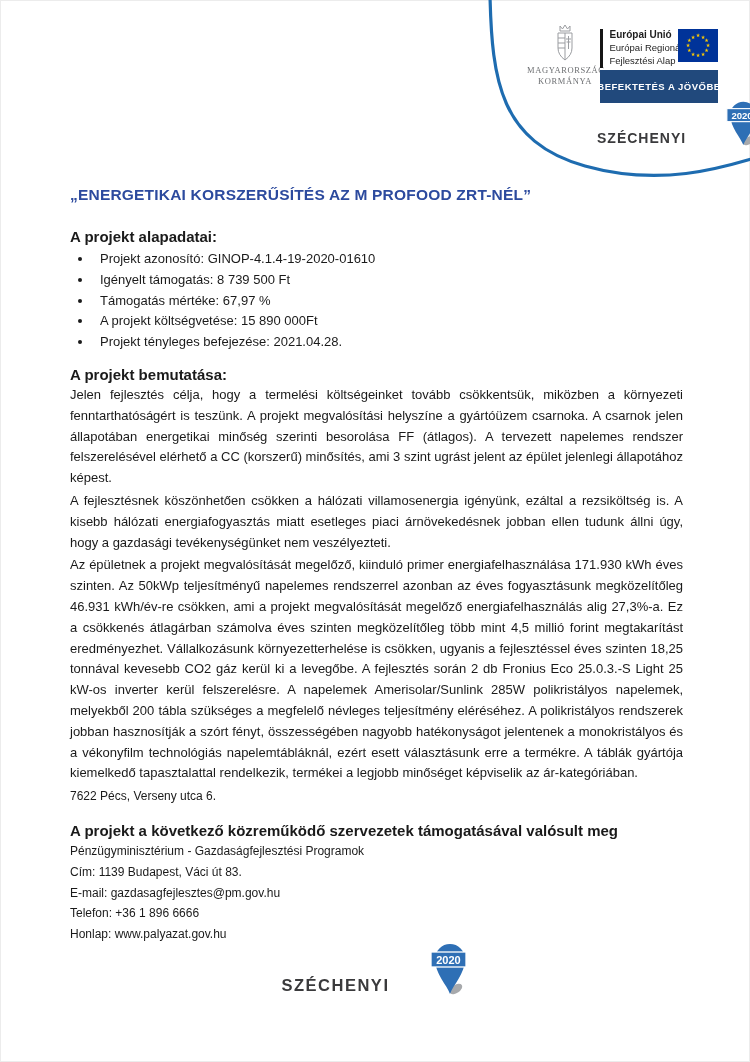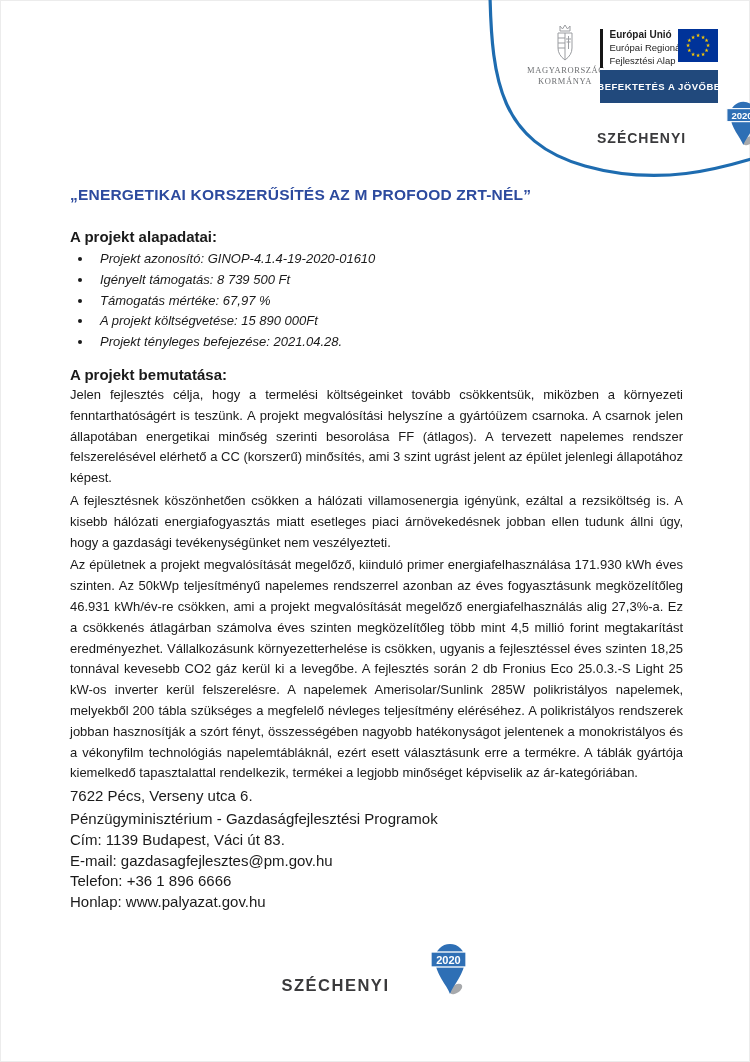--- a/index.html
+++ b/index.html
@@ -48,24 +48,24 @@
     color:#2c4a9e; font-size:15.5px; font-weight:bold; letter-spacing:0.2px;
     line-height:19px; margin:0 0 24px 0;
   }
   .sec-heading {
     font-size:15px; font-weight:bold; line-height:17px;
     text-decoration-thickness:1.5px; text-underline-offset:2.5px;
     margin:0;
   }
   .mt { margin-top:13px; }
   .mt2 { margin-top:15px; }
-  .bullets { margin:4px 0 0 0; padding-left:23px; font-size:13px; line-height:20.8px;font-style:italic; }
+  .bullets { margin:4px 0 0 0; padding-left:23px; font-size:13px; line-height:20.8px; }
   .bullets li { padding-left:7px; }
   .para { margin:2px 0 0 0; font-size:13px; line-height:20.8px; text-align:justify; }
-  .line { font-size:15px; line-height:20.8px; }
+  .line { font-size:12px; line-height:20.8px; }
   .addr { margin-top:2px; }
   .plines { margin-top:2px; }
 </style>
 </head>
 <body>
 
 <div class="page">
 
   <svg class="arc" width="750" height="200" viewBox="0 0 750 200">
     <path d="M490,-4 C492,80 500,142 585,166 C660,187 722,168 758,157" fill="none" stroke="#1e6cb0" stroke-width="3.2"></path>
@@ -141,20 +141,21 @@
       <li>Projekt tényleges befejezése: 2021.04.28.</li>
     </ul>
 
     <div class="sec-heading mt">A projekt bemutatása:</div>
     <p class="para">Jelen fejlesztés célja, hogy a termelési költségeinket tovább csökkentsük, miközben a környezeti fenntarthatóságért is teszünk. A projekt megvalósítási helyszíne a gyártóüzem csarnoka. A csarnok jelen állapotában energetikai minőség szerinti besorolása FF (átlagos). A tervezett napelemes rendszer felszerelésével elérhető a CC (korszerű) minősítés, ami 3 szint ugrást jelent az épület jelenlegi állapotához képest.</p>
     <p class="para">A fejlesztésnek köszönhetően csökken a hálózati villamosenergia igényünk, ezáltal a rezsiköltség is. A kisebb hálózati energiafogyasztás miatt esetleges piaci árnövekedésnek jobban ellen tudunk állni úgy, hogy a gazdasági tevékenységünket nem veszélyezteti.</p>
     <p class="para">Az épületnek a projekt megvalósítását megelőző, kiinduló primer energiafelhasználása 171.930 kWh éves szinten. Az 50kWp teljesítményű napelemes rendszerrel azonban az éves fogyasztásunk megközelítőleg 46.931 kWh/év-re csökken, ami a projekt megvalósítását megelőző energiafelhasználás alig 27,3%-a. Ez a csökkenés átlagárban számolva éves szinten megközelítőleg több mint 4,5 millió forint megtakarítást eredményezhet. Vállalkozásunk környezetterhelése is csökken, ugyanis a fejlesztéssel éves szinten 18,25 tonnával kevesebb CO2 gáz kerül ki a levegőbe. A fejlesztés során 2 db Fronius Eco 25.0.3.-S Light 25 kW-os inverter kerül felszerelésre. A napelemek Amerisolar/Sunlink 285W polikristályos napelemek, melyekből 200 tábla szükséges a megfelelő névleges teljesítmény eléréséhez. A polikristályos rendszerek jobban hasznosítják a szórt fényt, összességében nagyobb hatékonyságot jelentenek a monokristályos és a vékonyfilm technológiás napelemtábláknál, ezért esett választásunk erre a termékre. A táblák gyártója kiemelkedő tapasztalattal rendelkezik, termékei a legjobb minőséget képviselik az ár-kategóriában.</p>
 
     <div class="line addr">7622 Pécs, Verseny utca 6.</div>
 
+    <div class="sec-heading mt2">A projekt a következő közreműködő szervezetek támogatásával valósult meg</div>
     <div class="plines">
       <div class="line">Pénzügyminisztérium - Gazdaságfejlesztési Programok</div>
       <div class="line">Cím: 1139 Budapest, Váci út 83.</div>
       <div class="line">E-mail: gazdasagfejlesztes@pm.gov.hu</div>
       <div class="line">Telefon: +36 1 896 6666</div>
       <div class="line">Honlap: www.palyazat.gov.hu</div>
     </div>
   </div>
 
   <div class="szechenyi szechenyi-footer">

